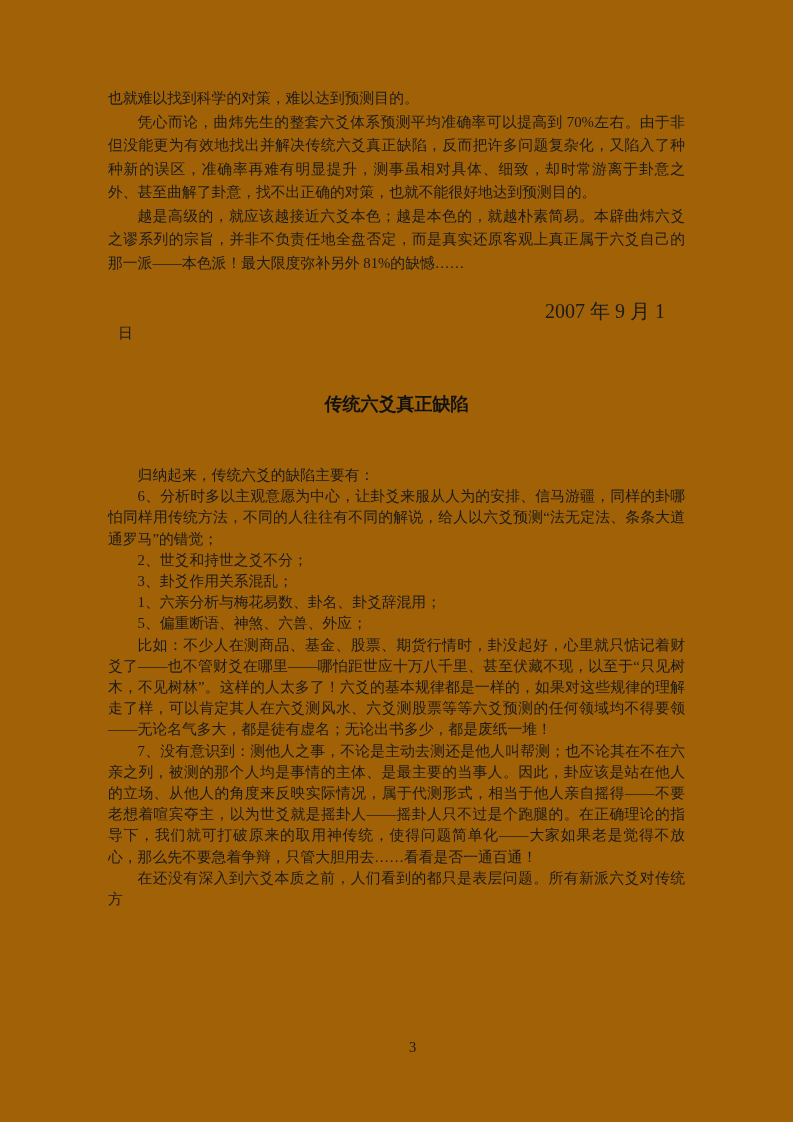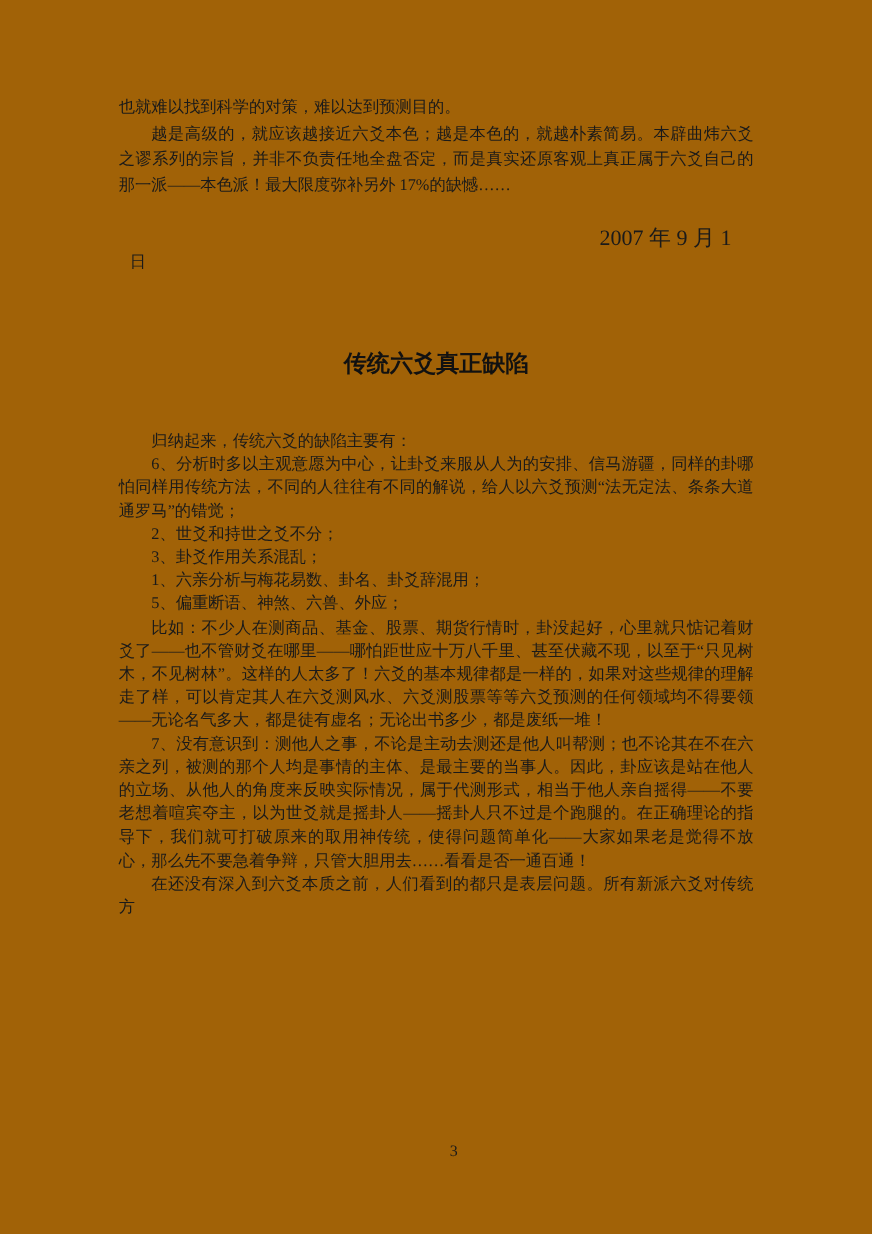--- a/index.html
+++ b/index.html
@@ -45,22 +45,22 @@
     padding-right: 20px;
   }
   .date-wrap {
     margin: 0;
     font-size: 14.8px;
     line-height: 21.5px;
     text-align: left;
     text-indent: 10px;
   }
   .section-title {
-    margin: 65px 0 0 0;
-    font-size: 21px;
+    margin: 45px 0 0 0;
+    font-size: 18px;
     line-height: 30px;
     font-weight: 700;
     text-align: center;
     color: #111111;
   }
   .body-section {
     margin-top: 46px;
   }
   .body-section .body-text {
     line-height: 21.2px;
@@ -77,22 +77,23 @@
   }
 </style>
 </head>
 <body>
 
 <div class="page">
   <div class="content">
 
     <p class="body-text no-indent">也就难以找到科学的对策，难以达到预测目的。</p>
 
+    <p class="body-text">凭心而论，曲炜先生的整套六爻体系预测平均准确率可以提高到 70%左右。由于非但没能更为有效地找出并解决传统六爻真正缺陷，反而把许多问题复杂化，又陷入了种种新的误区，准确率再难有明显提升，测事虽相对具体、细致，却时常游离于卦意之外、甚至曲解了卦意，找不出正确的对策，也就不能很好地达到预测目的。</p>
 
-    <p class="body-text">越是高级的，就应该越接近六爻本色；越是本色的，就越朴素简易。本辟曲炜六爻之谬系列的宗旨，并非不负责任地全盘否定，而是真实还原客观上真正属于六爻自己的那一派——本色派！最大限度弥补另外 17%的缺憾……</p>
+    <p class="body-text">越是高级的，就应该越接近六爻本色；越是本色的，就越朴素简易。本辟曲炜六爻之谬系列的宗旨，并非不负责任地全盘否定，而是真实还原客观上真正属于六爻自己的那一派——本色派！最大限度弥补另外 81%的缺憾……</p>
 
     <div class="date-block">
       <p class="date-line">2007 年 9 月 1</p>
       <p class="date-wrap">日</p>
     </div>
 
     <h1 class="section-title">传统六爻真正缺陷</h1>
 
     <div class="body-section">
       <p class="body-text">归纳起来，传统六爻的缺陷主要有：</p>

